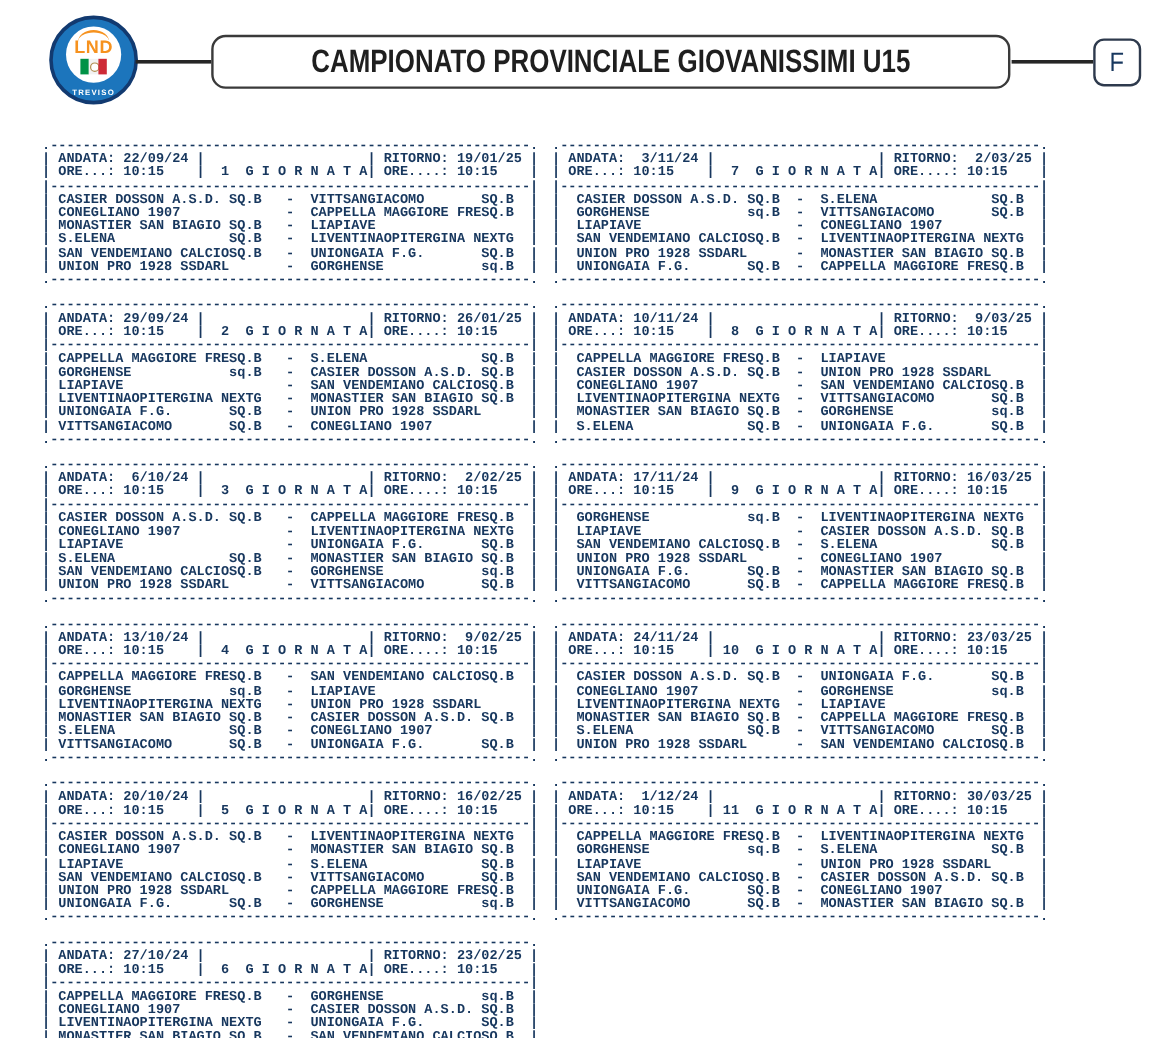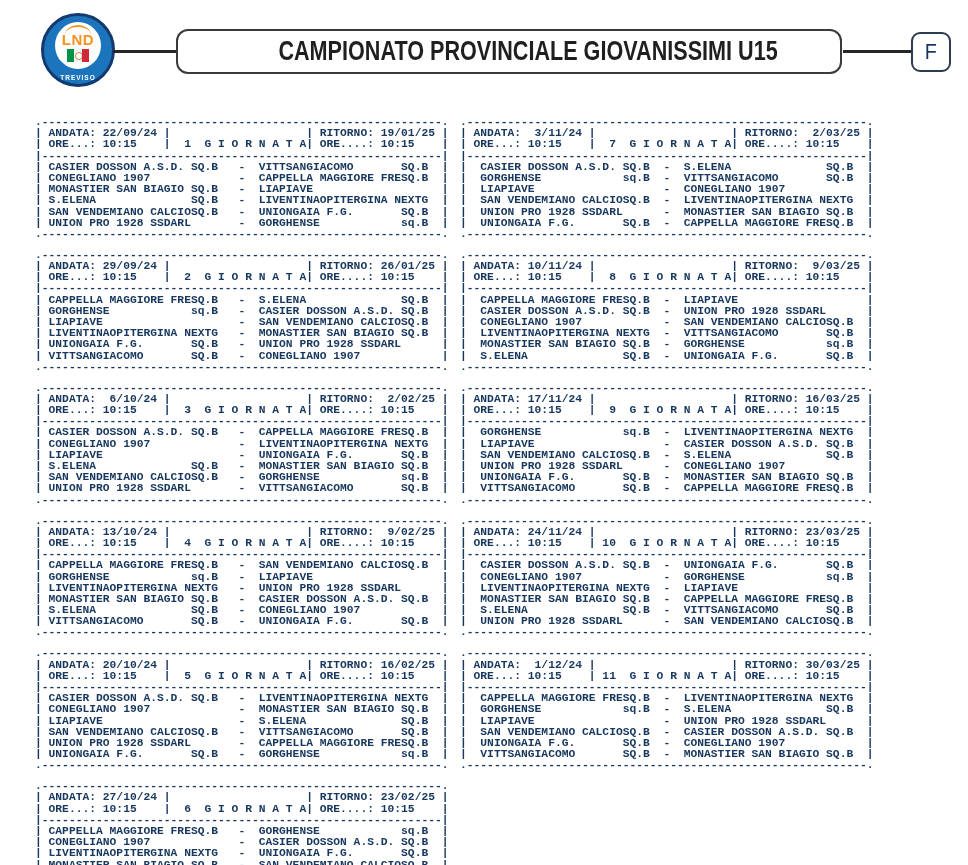--- a/index.html
+++ b/index.html
@@ -55,21 +55,21 @@
 
   .conn { position: absolute; height: 3px; background: #262626; }
   .conn-left  { left: 113px; top: 50px; width: 63px; }
   .conn-right { left: 843px; top: 50px; width: 68px; }
 
   .title-box {
     position: absolute; left: 176px; top: 29px;
     width: 666px; height: 45px; box-sizing: border-box;
     border: 2.5px solid #3a3a3a; border-radius: 12px;
     background: #ffffff;
-    display: flex; align-items: center; justify-content: flex-end;
+    display: flex; align-items: center; justify-content: center;
   }
   .title-text {
     display: inline-block; white-space: nowrap;
     transform: scaleX(0.8); transform-origin: center;
     font-size: 27px; font-weight: bold; color: var(--title-ink, #1f1f1f);
   }
 
   .letter-box {
     position: absolute; left: 911px; top: 32px;
     width: 40px; height: 40px; box-sizing: border-box;

